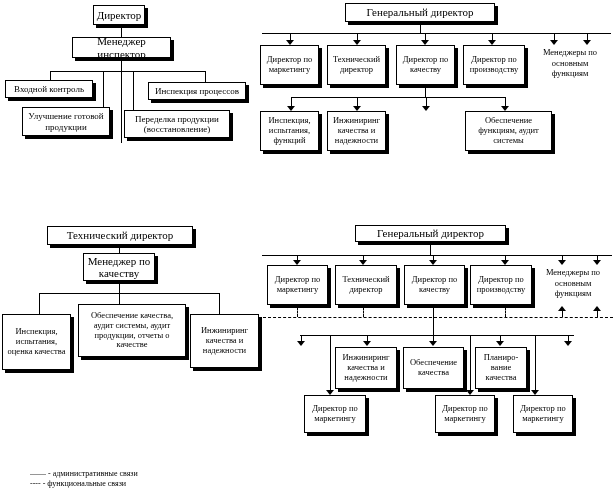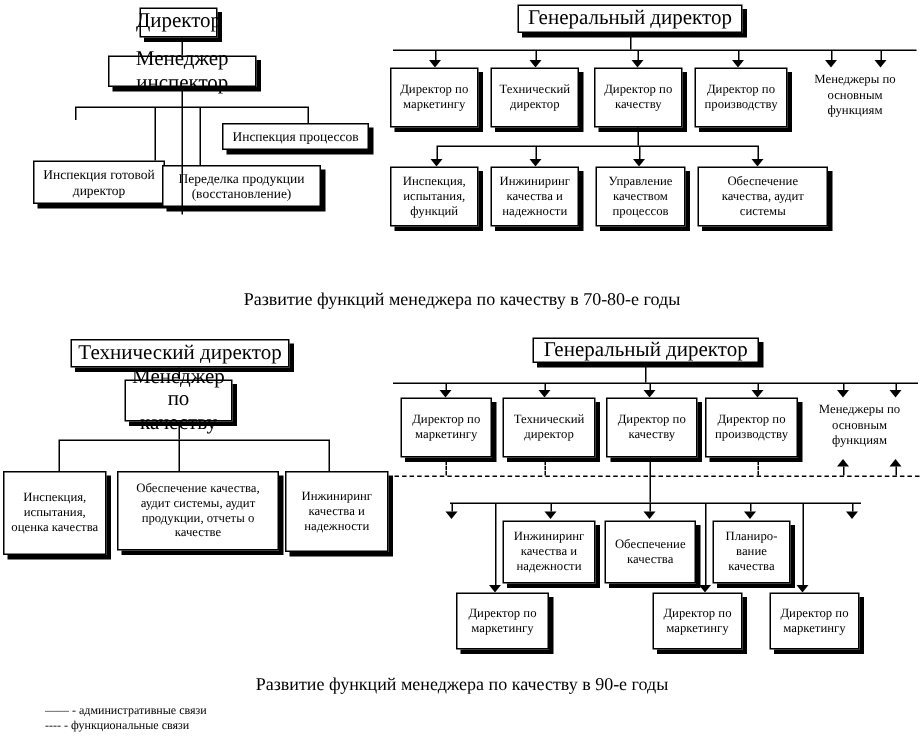--- a/index.html
+++ b/index.html
@@ -2,42 +2,43 @@
 <html><head>
 <meta charset="utf-8">
 <style>
   html,body{margin:0;padding:0;background:#fff;}
   .diagram{position:relative;width:616px;height:496px;background:#fff;overflow:hidden;
            font-family:"Liberation Serif","DejaVu Serif",serif;color:#000;}
   .box{position:absolute;background:#fff;border:1px solid #000;box-shadow:3px 3px 0 #000;
        box-sizing:border-box;display:flex;align-items:center;justify-content:center;
        text-align:center;font-size:8.5px;line-height:1.15;padding:1px 2px;}
   .box.f9{font-size:9px;}
-  .box.lg{font-size:14px;line-height:1.1;}
+  .box.lg{font-size:11px;line-height:1.1;}
   .txt{position:absolute;text-align:center;font-size:8.5px;line-height:1.25;}
   .ln{position:absolute;background:#000;}
   .dh{position:absolute;height:0;border-top:1px dashed #000;}
   .dv{position:absolute;width:0;border-left:1px dashed #000;}
   .ad{position:absolute;width:0;height:0;border-left:4px solid transparent;
       border-right:4px solid transparent;border-top:5px solid #000;}
   .au{position:absolute;width:0;height:0;border-left:4px solid transparent;
       border-right:4px solid transparent;border-bottom:5px solid #000;}
   .caption{position:absolute;left:0;width:616px;text-align:center;font-size:12px;}
   .legend-row{position:absolute;left:30px;font-size:8px;white-space:pre;}
 </style>
 </head>
 <body>
 
 <div class="diagram">
 
   <div class="box lg" style="left:93px;top:5px;width:52px;height:20px">Директор</div>
   <div class="box lg" style="left:72px;top:37px;width:99px;height:21px">Менеджер инспектор</div>
+  <div class="box f9" style="left:5px;top:80px;width:88px;height:18px">Входной контроль</div>
   <div class="box f9" style="left:148px;top:82px;width:98px;height:18px">Инспекция процессов</div>
-  <div class="box f9" style="left:22px;top:107px;width:88px;height:29px">Инспекция готовой директор</div>
-  <div class="box f9" style="left:108px;top:110px;width:106px;height:28px">Переделка продукции (восстановление)</div>
+  <div class="box f9" style="left:22px;top:107px;width:88px;height:29px">Улучшение готовой продукции</div>
+  <div class="box f9" style="left:124px;top:110px;width:106px;height:28px">Переделка продукции (восстановление)</div>
   <div class="ln" style="left:121px;top:25px;width:1px;height:12px"></div>
   <div class="ln" style="left:121px;top:58px;width:1px;height:85px"></div>
   <div class="ln" style="left:50px;top:71px;width:156px;height:1px"></div>
   <div class="ln" style="left:50px;top:72px;width:1px;height:8px"></div>
   <div class="ln" style="left:103px;top:72px;width:1px;height:35px"></div>
   <div class="ln" style="left:133px;top:72px;width:1px;height:38px"></div>
   <div class="ln" style="left:205px;top:72px;width:1px;height:10px"></div>
 
   <div class="box lg" style="left:345px;top:3px;width:150px;height:19px">Генеральный директор</div>
   <div class="ln" style="left:420px;top:22px;width:1px;height:11px"></div>
@@ -64,35 +65,33 @@
   <div class="ln" style="left:291px;top:98px;width:1px;height:8px"></div>
     <div class="ad" style="left:287px;top:106px"></div>
   <div class="ln" style="left:357px;top:98px;width:1px;height:8px"></div>
     <div class="ad" style="left:353px;top:106px"></div>
   <div class="ln" style="left:426px;top:98px;width:1px;height:8px"></div>
     <div class="ad" style="left:422px;top:106px"></div>
   <div class="ln" style="left:505px;top:98px;width:1px;height:8px"></div>
     <div class="ad" style="left:501px;top:106px"></div>
   <div class="box" style="left:260px;top:111px;width:59px;height:40px">Инспекция, испытания, функций</div>
   <div class="box" style="left:327px;top:111px;width:59px;height:40px">Инжиниринг качества и надежности</div>
-  <div class="box" style="left:397px;top:111px;width:60px;height:40px">Управление качеством процессов</div>
-  <div class="box" style="left:465px;top:111px;width:87px;height:40px">Обеспечение качества, аудит системы</div>
+  <div class="box" style="left:465px;top:111px;width:87px;height:40px">Обеспечение функциям, аудит системы</div>
 
-  <div class="caption" style="top:192px">Развитие функций менеджера по качеству в 70-80-е годы</div>
 
   <div class="box lg" style="left:47px;top:226px;width:146px;height:19px">Технический директор</div>
   <div class="ln" style="left:119px;top:245px;width:1px;height:8px"></div>
   <div class="box lg" style="left:83px;top:253px;width:72px;height:28px">Менеджер по качеству</div>
   <div class="ln" style="left:119px;top:281px;width:1px;height:12px"></div>
   <div class="ln" style="left:39px;top:293px;width:181px;height:1px"></div>
   <div class="ln" style="left:39px;top:294px;width:1px;height:20px"></div>
   <div class="ln" style="left:119px;top:294px;width:1px;height:20px"></div>
   <div class="ln" style="left:219px;top:294px;width:1px;height:20px"></div>
   <div class="box" style="left:2px;top:314px;width:69px;height:56px">Инспекция, испытания, оценка качества</div>
-  <div class="box" style="left:78px;top:314px;width:108px;height:53px">Обеспечение качества, аудит системы, аудит продукции, отчеты о качестве</div>
+  <div class="box" style="left:78px;top:304px;width:108px;height:53px">Обеспечение качества, аудит системы, аудит продукции, отчеты о качестве</div>
   <div class="box" style="left:190px;top:314px;width:69px;height:54px">Инжиниринг качества и надежности</div>
 
   <div class="box lg" style="left:355px;top:225px;width:151px;height:17px">Генеральный директор</div>
   <div class="ln" style="left:430px;top:242px;width:1px;height:13px"></div>
   <div class="ln" style="left:262px;top:255px;width:350px;height:1px"></div>
   <div class="ln" style="left:297px;top:256px;width:1px;height:4px"></div>
     <div class="ad" style="left:293px;top:260px"></div>
   <div class="ln" style="left:363px;top:256px;width:1px;height:4px"></div>
     <div class="ad" style="left:359px;top:260px"></div>
   <div class="ln" style="left:433px;top:256px;width:1px;height:4px"></div>
@@ -135,18 +134,17 @@
     <div class="ad" style="left:466px;top:390px"></div>
   <div class="ln" style="left:535px;top:336px;width:1px;height:54px"></div>
     <div class="ad" style="left:531px;top:390px"></div>
   <div class="box" style="left:335px;top:347px;width:62px;height:42px">Инжиниринг качества и надежности</div>
   <div class="box" style="left:475px;top:347px;width:52px;height:42px">Планиро-вание качества</div>
   <div class="box" style="left:403px;top:347px;width:61px;height:42px">Обеспечение качества</div>
   <div class="box" style="left:304px;top:395px;width:62px;height:38px">Директор по маркетингу</div>
   <div class="box" style="left:435px;top:395px;width:60px;height:38px">Директор по маркетингу</div>
   <div class="box" style="left:513px;top:395px;width:60px;height:38px">Директор по маркетингу</div>
 
-  <div class="caption" style="top:449px">Развитие функций менеджера по качеству в 90-е годы</div>
 
   <div class="legend-row" style="top:469px"><span>——</span><span> - административные связи</span></div>
   <div class="legend-row" style="top:479px"><span>----</span><span> - функциональные связи</span></div>
 
 </div>
 
 </body></html>

